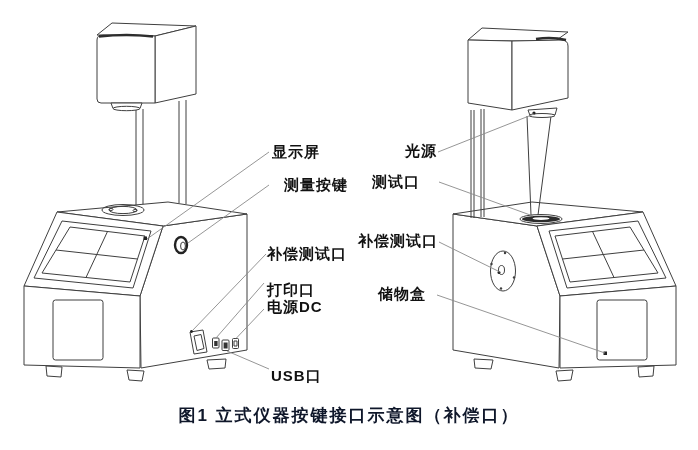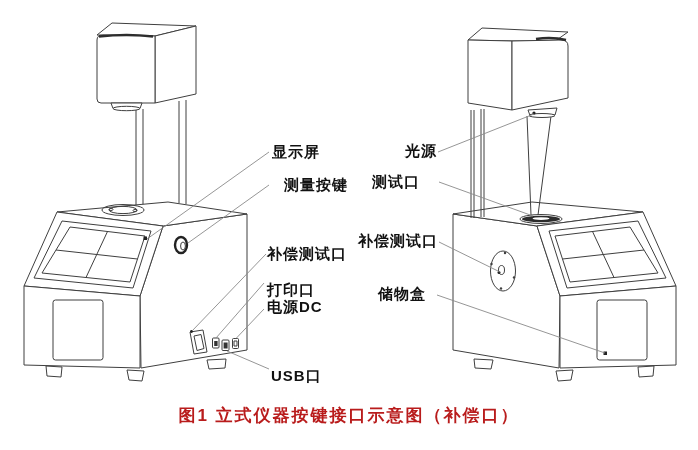--- a/index.html
+++ b/index.html
@@ -9,21 +9,21 @@
   }
   .stage{position:absolute;inset:0;}
   svg{position:absolute;left:0;top:0;}
   .part-label{
     position:absolute;font-size:15px;font-weight:600;color:#111;
     letter-spacing:1px;white-space:nowrap;line-height:1.1;
   }
   .part-label.right-col{text-align:right;}
   .caption{
     position:absolute;left:0;right:0;top:404px;text-align:center;
-    font-size:17px;font-weight:bold;color:#b91c1c;letter-spacing:2px;
+    font-size:17px;font-weight:bold;color:#0f172a;letter-spacing:2px;
   }
 </style>
 </head>
 <body>
 
 <div class="stage">
 
 <svg width="698" height="450" viewBox="0 0 698 450">
   <defs>
 

